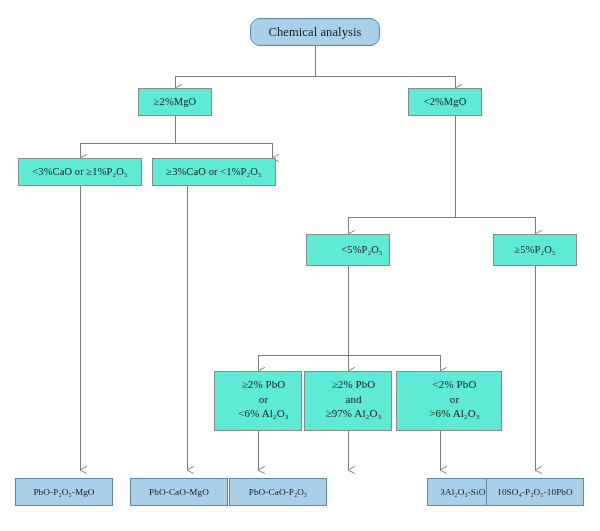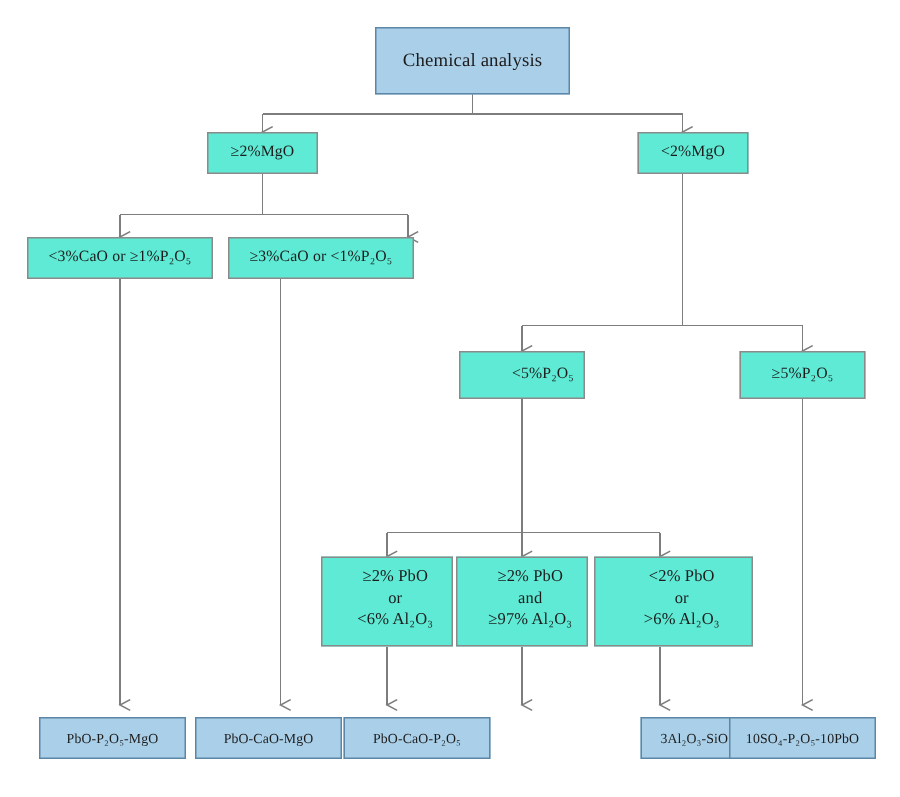--- a/index.html
+++ b/index.html
@@ -98,28 +98,28 @@
       <path d="M440,355 L440,371" marker-end="url(#openarrow)"></path>
 
       <path d="M535,266 L535,470" marker-end="url(#openarrow)"></path>
 
       <path d="M258,431 L258,470" marker-end="url(#openarrow)"></path>
       <path d="M348,431 L348,470" marker-end="url(#openarrow)"></path>
       <path d="M440,431 L440,470" marker-end="url(#openarrow)"></path>
     </g>
   </svg>
 
-  <div class="node-box root" style="left:250px; top:18px; width:130px; height:45px;">
+  <div class="node-box root" style="left:250px; top:18px; width:130px; height:28px;border-radius:10px;">
     <span>Chemical analysis</span>
   </div>
 
   <div class="node-box decision" style="left:138px; top:88px; width:74px; height:28px;">
     <span>≥2%MgO</span>
   </div>
-  <div class="node-box decision" style="left:425px; top:88px; width:74px; height:28px;">
+  <div class="node-box decision" style="left:408px; top:88px; width:74px; height:28px;">
     <span>&lt;2%MgO</span>
   </div>
 
   <div class="node-box decision" style="left:18px; top:158px; width:124px; height:28px;">
     <span>&lt;3%CaO or ≥1%P₂O₅</span>
   </div>
   <div class="node-box decision" style="left:152px; top:158px; width:124px; height:28px;">
     <span>≥3%CaO or &lt;1%P₂O₅</span>
   </div>
 
@@ -139,21 +139,21 @@
     <span class="fline">≥2% PbO</span>
     <span class="fline">and</span>
     <span class="fline">≥97% Al₂O₃</span>
   </div>
   <div class="node-box multiline" style="left:396px; top:371px; width:106px; height:60px;">
     <span class="fline">&lt;2% PbO</span>
     <span class="fline">or</span>
     <span class="fline">&gt;6% Al₂O₃</span>
   </div>
 
-  <div class="node-box result" style="left:26px; top:478px; width:98px; height:28px;justify-content:center;">
+  <div class="node-box result" style="left:15px; top:478px; width:98px; height:28px;justify-content:center;">
     <span>PbO-P₂O₅-MgO</span>
   </div>
   <div class="node-box result" style="left:130px; top:478px; width:98px; height:28px;">
     <span>PbO-CaO-MgO</span>
   </div>
   <div class="node-box result" style="left:229px; top:478px; width:98px; height:28px;align-items:center;">
     <span>PbO-CaO-P₂O₅</span>
   </div>
   <div class="node-box result" style="left:427px; top:478px; width:98px; height:28px;">
     <span>3Al₂O₃-SiO₂-5Cao</span>

